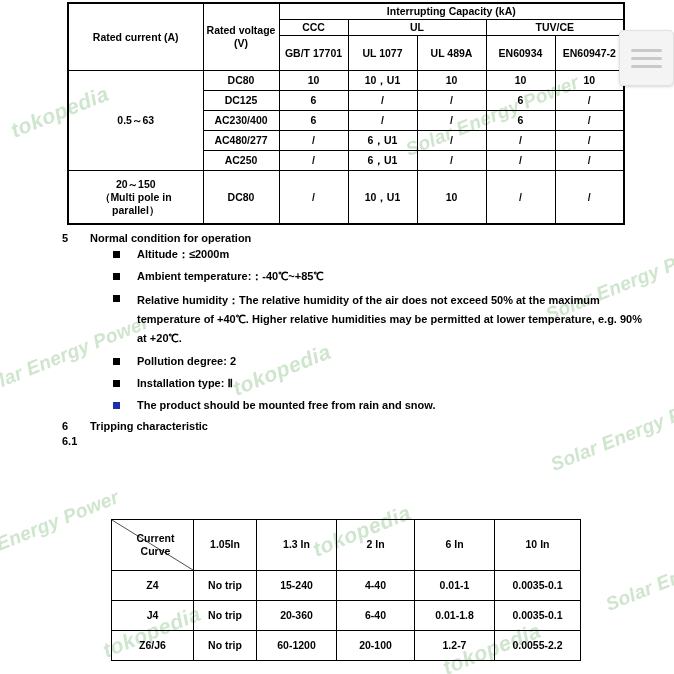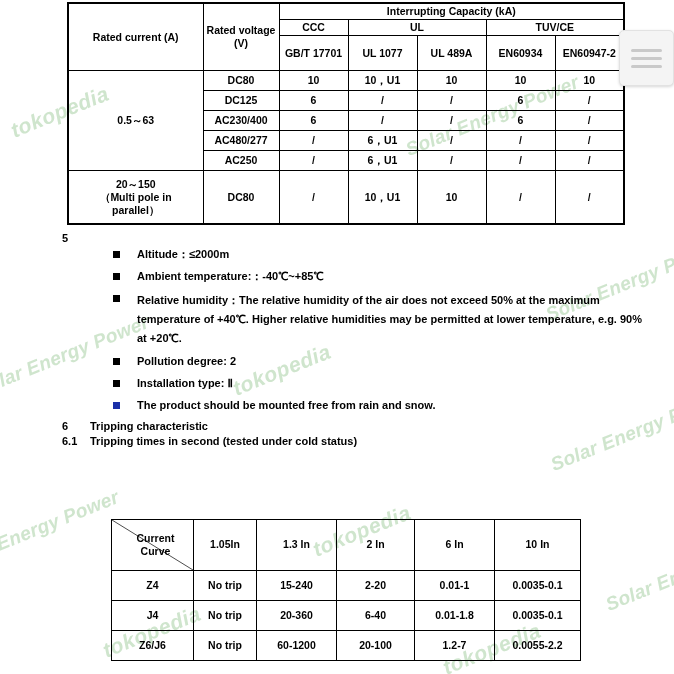--- a/index.html
+++ b/index.html
@@ -285,20 +285,21 @@
             <td>/</td>
           </tr>
         </tbody>
     </table>
   </div>
 
   <div class="body-txt">
 
     <div class="sec">
       <div class="sec-num">5</div>
+      <div class="sec-txt">Normal condition for operation</div>
     </div>
 
     <ul class="blist" id="cond-list">
         <li class="tight">
           <span class="bullet"></span>
           <span class="bi-txt">Altitude：≤2000m</span>
         </li>
         <li class="tight">
           <span class="bullet"></span>
           <span class="bi-txt">Ambient temperature:：-40℃~+85℃</span>
@@ -321,21 +322,20 @@
         </li>
       </ul>
 
     <div class="sec sec6">
       <div class="sec-num">6</div>
       <div class="sec-txt">Tripping characteristic</div>
     </div>
 
     <div class="sec">
       <div class="sec-num">6.1</div>
-      <div class="sec-txt">Tripping times in second (tested under cold status)</div>
     </div>
 
   </div>
 
   <div class="tbl2-wrap">
     <table class="doc">
       <colgroup>
         <col style="width:82px">
         <col style="width:63px">
         <col style="width:80px">
@@ -357,21 +357,21 @@
           <td>2 In</td>
           <td>6 In</td>
           <td>10 In</td>
         </tr>
       </tbody>
       <tbody id="t2-body">
           <tr class="t2-row">
             <td>Z4</td>
             <td>No trip</td>
             <td>15-240</td>
-            <td>2-20</td>
+            <td>4-40</td>
             <td>0.01-1</td>
             <td>0.0035-0.1</td>
           </tr>
           <tr class="t2-row">
             <td>J4</td>
             <td>No trip</td>
             <td>20-360</td>
             <td>6-40</td>
             <td>0.01-1.8</td>
             <td>0.0035-0.1</td>

